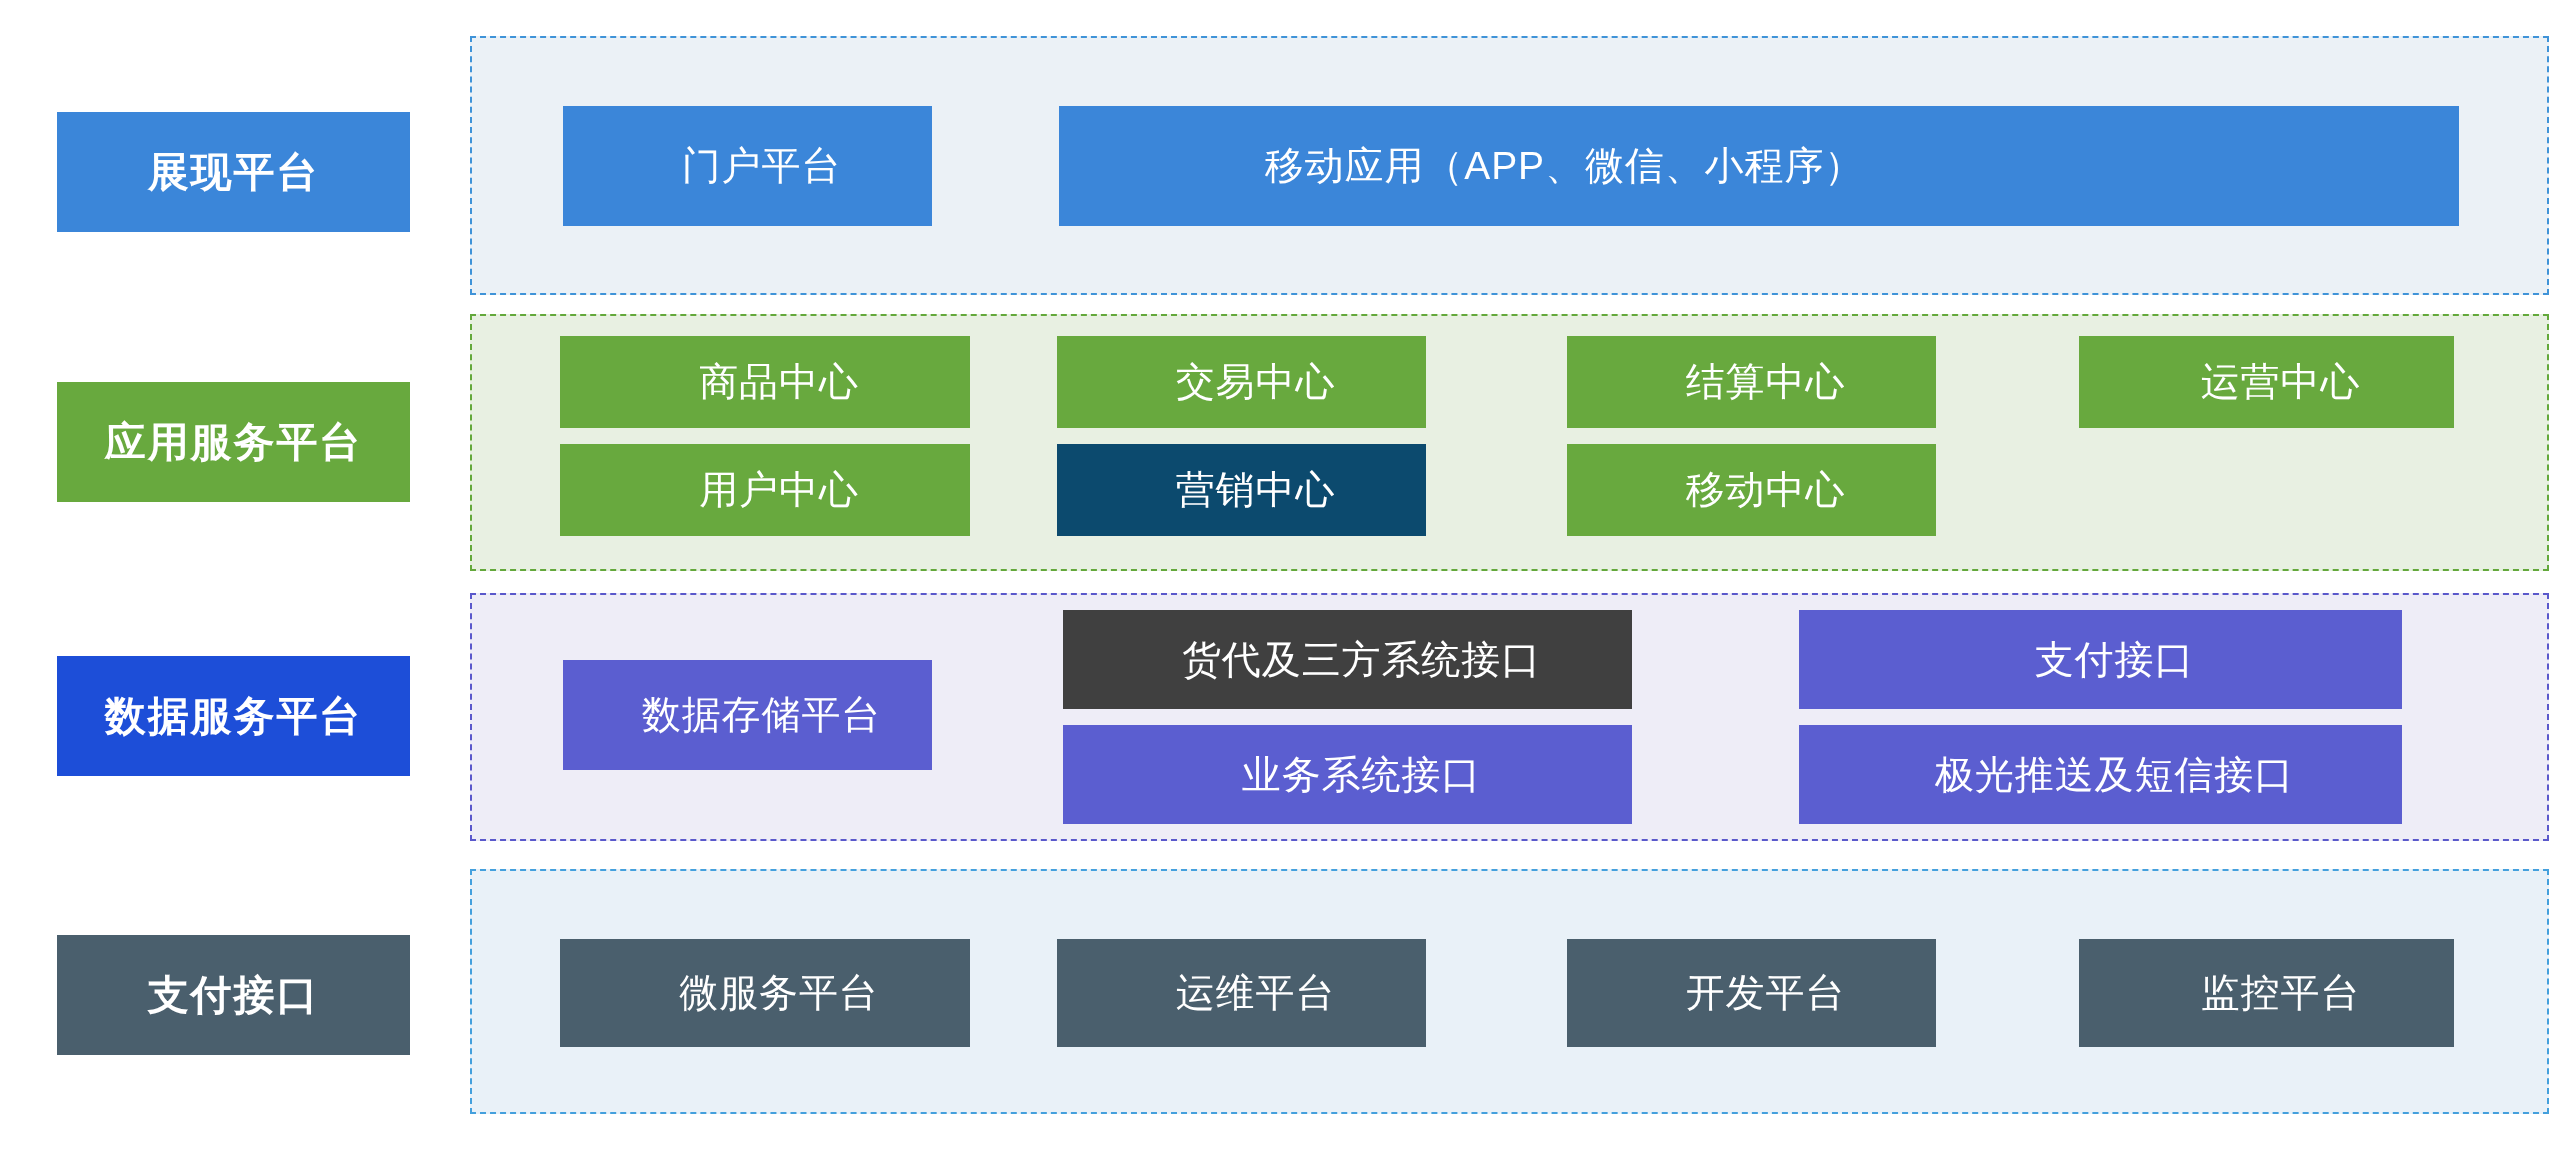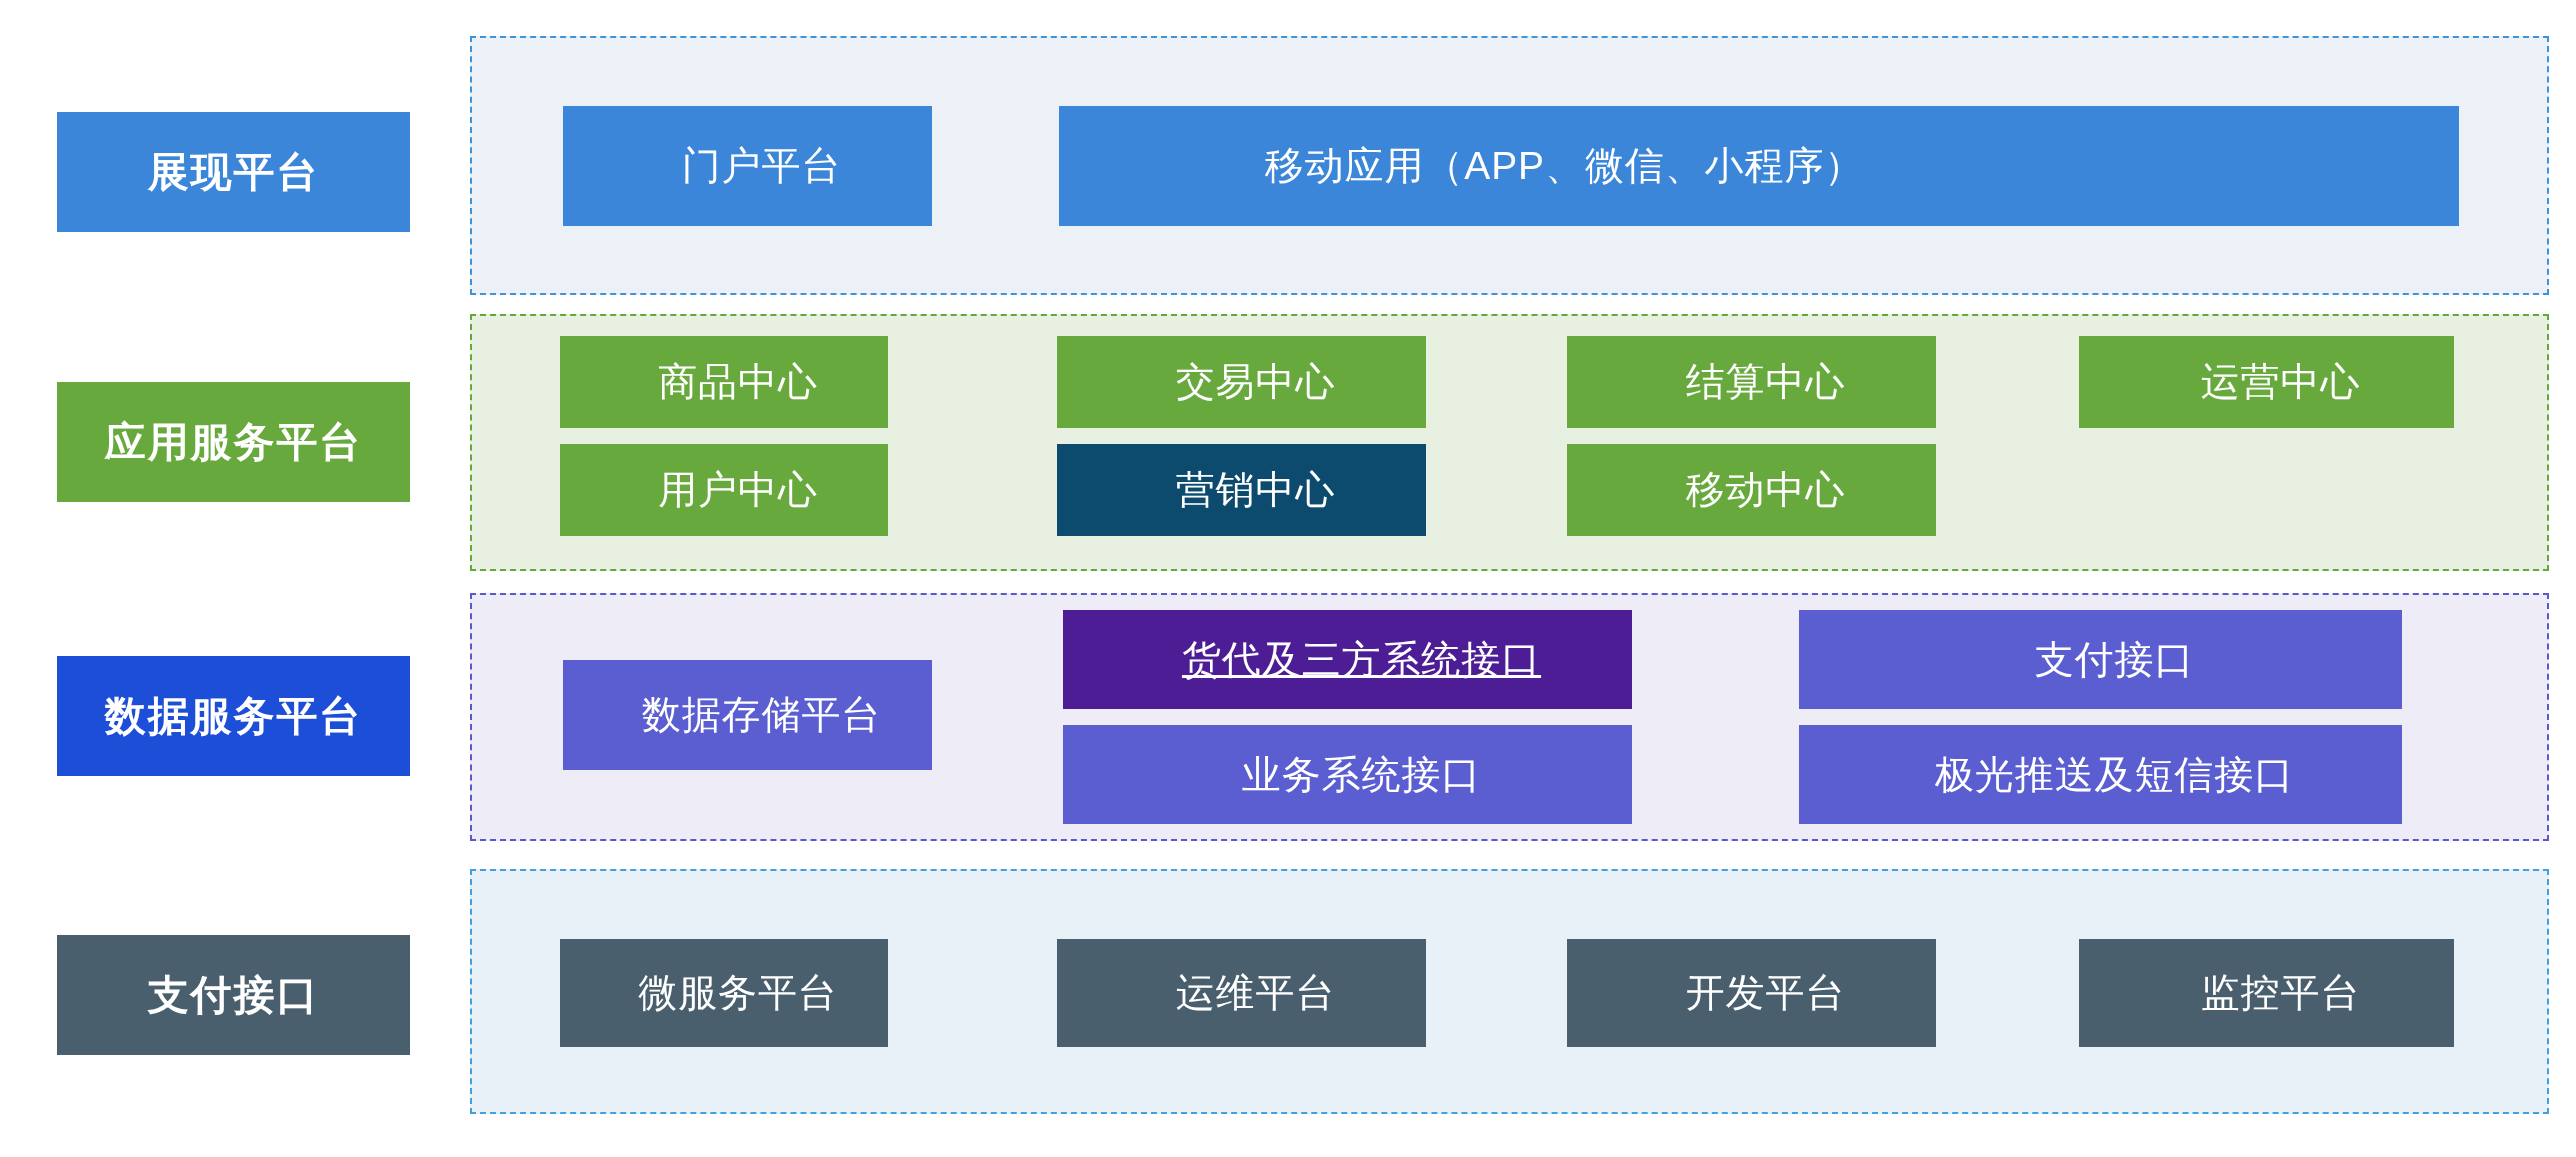--- a/index.html
+++ b/index.html
@@ -36,21 +36,21 @@
     position:absolute;
     display:flex;align-items:center;justify-content:center;
     color:#ffffff;font-size:39px;letter-spacing:0.9px;
     box-sizing:border-box;
     padding-left:28px;
   }
   
   .r1b1{left:563px;top:106px;width:369px;height:120px}
   .r1b2{left:1059px;top:106px;width:1400px;height:120px;padding-right:417px}
   
-  .col1{left:560px;width:328px}
+  .col1{left:560px;width:410px}
   .col2{left:1057px;width:369px}
   .col3{left:1567px;width:369px}
   .col4{left:2079px;width:375px}
   .r2a{top:336px;height:92px}
   .r2b{top:444px;height:92px}
   
   .r3store{left:563px;top:660px;width:369px;height:110px}
   .r3left{left:1063px;width:569px}
   .r3right{left:1799px;width:603px}
   .r3a{top:610px;height:99px}
@@ -74,21 +74,21 @@
   <div class="bx col2 r2a" style="background-color: rgb(104, 169, 62);">交易中心</div>
   <div class="bx col3 r2a" style="background-color: rgb(104, 169, 62);">结算中心</div>
   <div class="bx col4 r2a" style="background-color: rgb(104, 169, 62);">运营中心</div>
   <div class="bx col1 r2b" style="background-color: rgb(104, 169, 62);">用户中心</div>
   <div class="bx col2 r2b" style="background-color: #0c4a6e;">营销中心</div>
   <div class="bx col3 r2b" style="background-color: rgb(104, 169, 62);">移动中心</div>
 
   <div class="lbl lbl3" style="background-color: #1d4ed8; text-align: right;">数据服务平台</div>
   <div class="cnt cnt3" style="background-color: rgb(238, 237, 247); border-color: rgb(90, 88, 203);"></div>
   <div class="bx r3store" style="background-color: rgb(91, 94, 208);">数据存储平台</div>
-  <div class="bx r3left r3a" style="background-color: #4c1d95; text-decoration: underline;">货代及三方系统接口</div>
+  <div class="bx r3left r3a" style="background-color: #404040;">货代及三方系统接口</div>
   <div class="bx r3right r3a" style="background-color: rgb(91, 94, 208);">支付接口</div>
   <div class="bx r3left r3b" style="background-color: rgb(91, 94, 208);">业务系统接口</div>
   <div class="bx r3right r3b" style="background-color: rgb(91, 94, 208);">极光推送及短信接口</div>
 
   <div class="lbl lbl4" style="background-color: rgb(74, 95, 109);">支付接口</div>
   <div class="cnt cnt4" style="background-color: rgb(233, 241, 248); border-color: rgb(68, 160, 221);"></div>
   <div class="bx col1 r4" style="background-color: rgb(74, 95, 109);">微服务平台</div>
   <div class="bx col2 r4" style="background-color: rgb(74, 95, 109);">运维平台</div>
   <div class="bx col3 r4" style="background-color: rgb(74, 95, 109);">开发平台</div>
   <div class="bx col4 r4" style="background-color: rgb(74, 95, 109);">监控平台</div>

